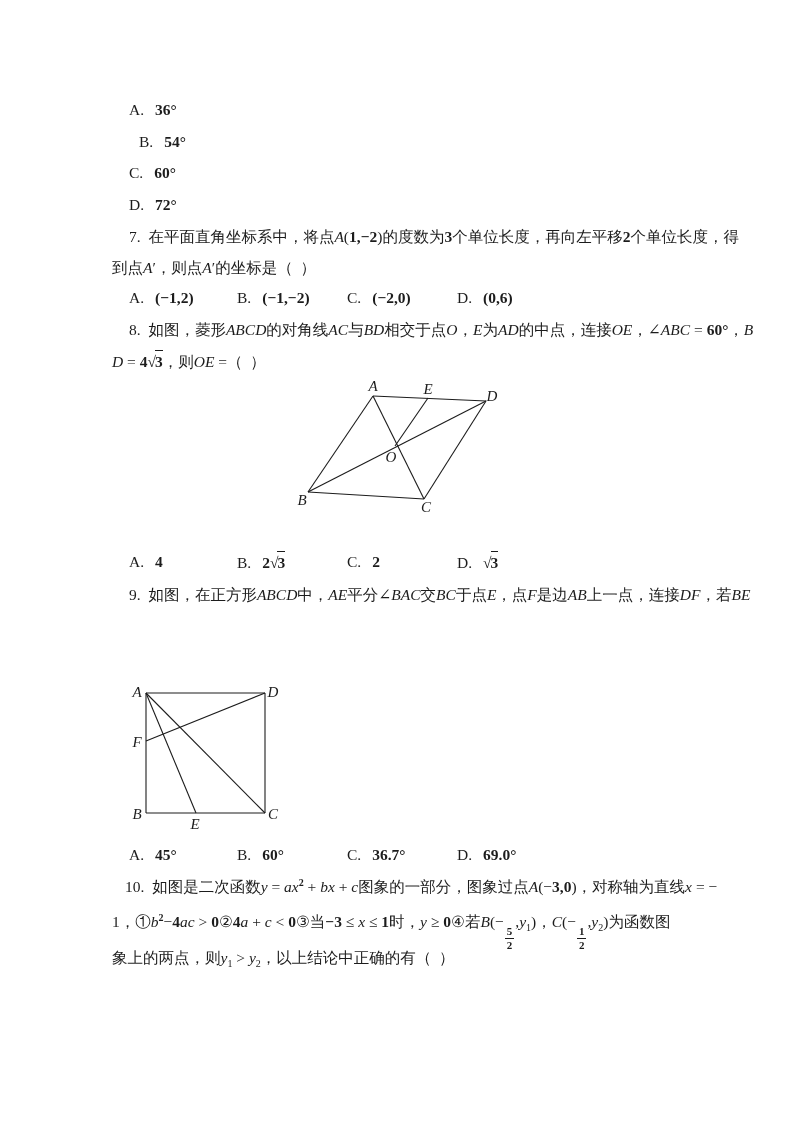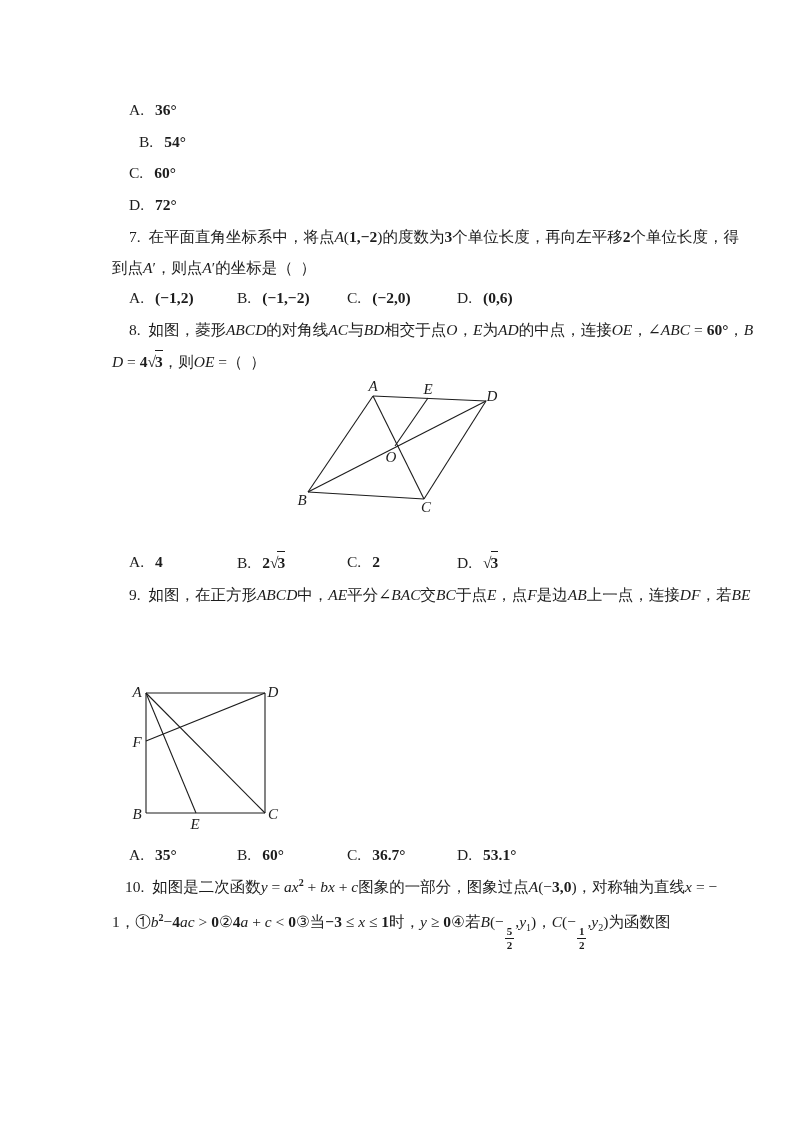--- a/index.html
+++ b/index.html
@@ -91,21 +91,22 @@
     <line x1="28" y1="15" x2="78" y2="135"></line>
     <line x1="147" y1="15" x2="28" y2="63"></line>
     <text x="19" y="19">A</text>
     <text x="155" y="19">D</text>
     <text x="19" y="69">F</text>
     <text x="19" y="141">B</text>
     <text x="77" y="151">E</text>
     <text x="155" y="141">C</text>
   </svg>
 
-  <div class="tline" style="left:129px;top:844px"><span>A.</span><span class="opt-val"><span class="b">35°</span></span></div>
+  <div class="tline" style="left:129px;top:844px"><span>A.</span><span class="opt-val"><span class="b">45°</span></span></div>
   <div class="tline" style="left:237px;top:844px"><span>B.</span><span class="opt-val"><span class="b">60°</span></span></div>
   <div class="tline" style="left:347px;top:844px"><span>C.</span><span class="opt-val"><span class="b">36.7°</span></span></div>
-  <div class="tline" style="left:457px;top:844px"><span>D.</span><span class="opt-val"><span class="b">53.1°</span></span></div>
+  <div class="tline" style="left:457px;top:844px"><span>D.</span><span class="opt-val"><span class="b">69.0°</span></span></div>
 
   <div class="tline" style="left:125px;top:876px"><span>10.  如图是二次函数</span><span class="it">y</span><span> = </span><span class="it">ax</span><span class="b sup">2</span><span> + </span><span class="it">bx</span><span> + </span><span class="it">c</span><span>图象的一部分，图象过点</span><span class="it">A</span><span>(−</span><span class="b">3,0</span><span>)，对称轴为直线</span><span class="it">x</span><span> = −</span></div>
   <div class="tline" style="left:112px;top:908px;line-height:28px"><span>1，</span><span>①</span><span class="it">b</span><span class="b sup">2</span><span>−</span><span class="b">4</span><span class="it">ac</span><span> &gt; </span><span class="b">0</span><span>②</span><span class="b">4</span><span class="it">a</span><span> + </span><span class="it">c</span><span> &lt; </span><span class="b">0</span><span>③当</span><span class="b">−3</span><span> ≤ </span><span class="it">x</span><span> ≤ </span><span class="b">1</span><span>时，</span><span class="it">y</span><span> ≥ </span><span class="b">0</span><span>④若</span><span class="it">B</span><span>(−</span><span class="frac"><span class="fn">5</span><span class="fd">2</span></span><span>,</span><span class="it">y</span><span class="sub">1</span><span>)，</span><span class="it">C</span><span>(−</span><span class="frac"><span class="fn">1</span><span class="fd">2</span></span><span>,</span><span class="it">y</span><span class="sub">2</span><span>)为函数图</span></div>
+  <div class="tline" style="left:112px;top:947px"><span>象上的两点，则</span><span class="it">y</span><span class="sub">1</span><span> &gt; </span><span class="it">y</span><span class="sub">2</span><span>，以上结论中正确的有（  ）</span></div>
 
 </div>
 
 </body></html>

